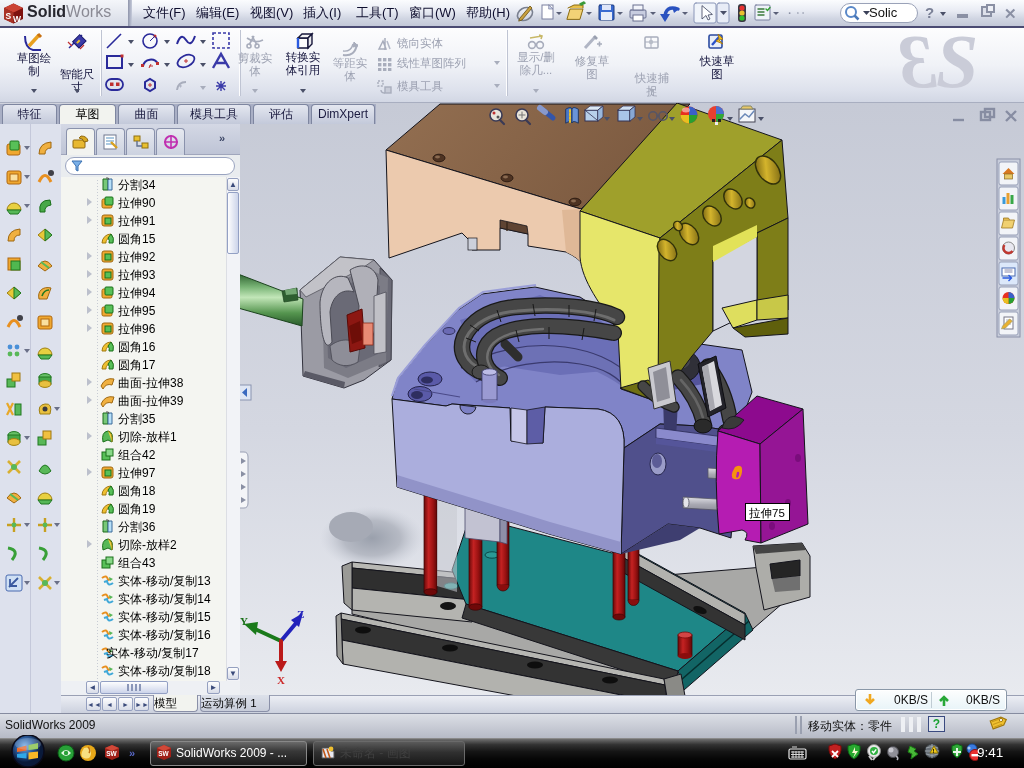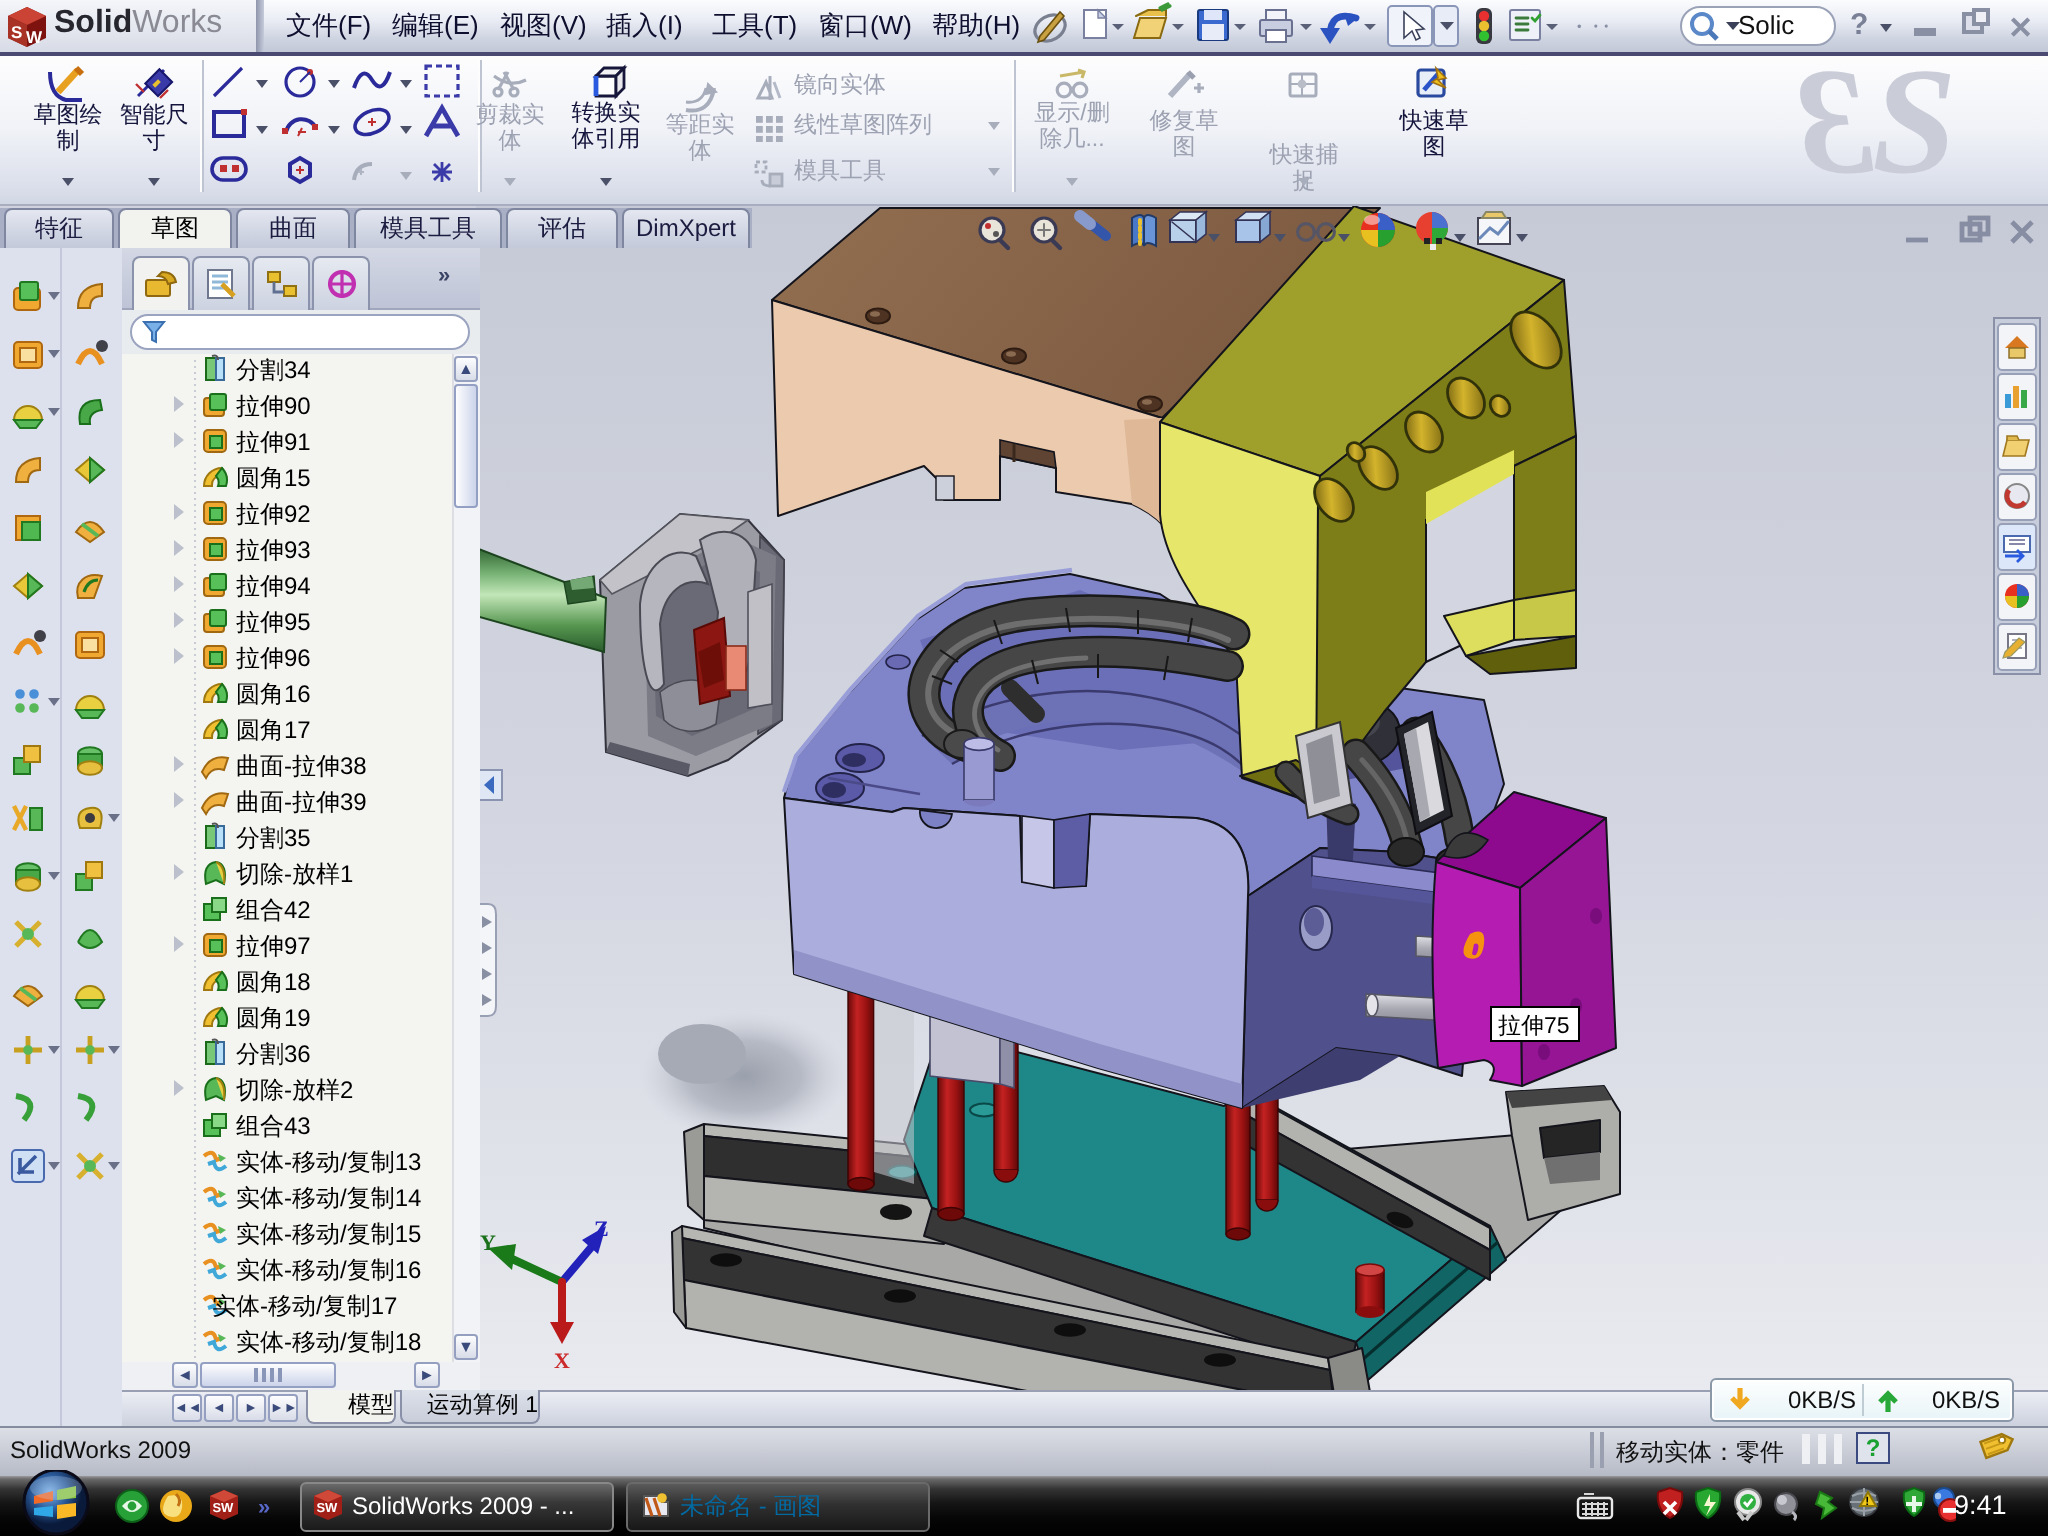--- a/index.html
+++ b/index.html
@@ -9,21 +9,21 @@
 .cbt{position:absolute;font-size:11.5px;color:#14143c;text-align:center;line-height:13px;white-space:nowrap}
 .gray{color:#9da2b2}
 .vsep{position:absolute;top:30px;height:66px;width:1px;background:#bfc4d3;box-shadow:-1px 0 0 #fdfdfe}
 .dd{position:absolute;width:0;height:0;border-left:3px solid transparent;border-right:3px solid transparent;border-top:4px solid #4a5068}
 .ddg{border-top-color:#a8adbc}
 .tab{position:absolute;top:104px;height:20px;z-index:6;border:1px solid #7e86a0;border-bottom:none;border-radius:4px 4px 0 0;background:linear-gradient(#e4e7f0,#c3c9da);font-size:12px;color:#1c1c40;text-align:center;line-height:19px}
 .tabact{background:#f2f3ef;color:#000}
 .trow{position:absolute;height:18px;font-size:12px;color:#000;white-space:nowrap}
 .exp{position:absolute;width:0;height:0;border-top:4px solid transparent;border-bottom:4px solid transparent;border-left:5px solid #bcc0cc}
 .sbtn{position:absolute;background:linear-gradient(#fdfdfe,#d8dce8);border:1px solid #95a0c0;border-radius:2px;font-size:8px;color:#3a4a7a;text-align:center}
-.mtab{position:absolute;top:695px;height:17px;font-size:11.5px;text-align:right;line-height:16px;border:1px solid #8a90a8;border-top:none;border-radius:0 0 4px 4px}
+.mtab{position:absolute;top:695px;height:17px;font-size:11.5px;text-align:left;line-height:16px;border:1px solid #8a90a8;border-top:none;border-radius:0 0 4px 4px}
 .tbtn{position:absolute;top:741px;height:25px;background:linear-gradient(#5a5a5a,#303030 45%,#181818);border:1px solid #6a6a6a;border-radius:3px;color:#fff;font-size:12px;line-height:23px;white-space:nowrap;overflow:hidden}
 </style></head>
 <body>
 <div id="root">
 <div class="abs" style="left:0;top:0;width:1024px;height:26px;background:linear-gradient(#fbfcfe,#e9ecf4 40%,#d0d5e2 72%,#c3c8d8)"></div>
 <div class="abs" style="left:0;top:26px;width:1024px;height:2px;background:#4a4a72"></div>
 <div class="abs" style="left:0;top:0;width:128px;height:26px;background:linear-gradient(#f4f6fa,#d7dbe6)"></div>
 <div class="abs" style="left:128px;top:0;width:4px;height:26px;background:linear-gradient(90deg,#8f95ab,#c6cbdb)"></div>
 <div class="abs" style="left:3px;top:3px"><svg width="21" height="21" viewBox="0 0 21 21">
 <polygon points="10.5,0.5 20,5 20,16 10.5,20.5 1,16 1,5" fill="#7e120f"></polygon>
@@ -109,21 +109,21 @@
         <path d="M15,2 l3,3" stroke="#c87010" stroke-width="3"></path>
       </svg></div>
 <div class="cbt" style="left:4px;top:52px;width:60px">草图绘<br>制</div>
 <div class="dd" style="position:absolute;left:31px;top:89px"></div>
 <div class="abs" style="left:57px;top:32px;width:40px;height:20px;text-align:center"><svg width="22" height="20" viewBox="0 0 22 20">
         <path d="M3,16 L16,3" stroke="#2a2a9a" stroke-width="1.5"></path>
         <rect x="8" y="5" width="10" height="9" fill="#3a3aa8" transform="rotate(-45 13 9)" stroke="#16166a"></rect>
         <path d="M10,9 l4,0" stroke="#e8c030" stroke-width="2" transform="rotate(-45 13 9)"></path>
         <path d="M2,10 l4,4 M14,17 l4,-4" stroke="#c03030" stroke-width="1.2" fill="none"></path>
       </svg></div>
-<div class="cbt" style="left:47px;top:52px;width:60px">智能尺<br>寸</div>
+<div class="cbt" style="left:47px;top:68px;width:60px">智能尺<br>寸</div>
 <div class="dd" style="position:absolute;left:74px;top:89px"></div>
 <div class="vsep" style="left:101px"></div>
 <div class="abs" style="left:103px;top:30px"><svg width="132" height="68" viewBox="0 0 132 68">
 <g fill="none" stroke="#2a2a9a" stroke-width="1.6">
 <path d="M4,18 L18,4"></path>
 <circle cx="47" cy="11" r="7"></circle>
           <circle cx="52" cy="6" r="1.5" fill="#c03030" stroke="none"></circle>
           <path d="M47,11 l5,-5" stroke-width="1"></path>
 <path d="M74,14 q4,-12 9,-4 t9,-4" stroke-width="2"></path>
 <rect x="110" y="3" width="16" height="15" stroke-dasharray="3,2" stroke="#3a3aa8"></rect>
@@ -987,21 +987,21 @@
       <polygon points="8,0 15,3 8,6 1,3" fill="#d04838"></polygon>
       <text x="2.2" y="11" font-size="6.5" font-weight="bold" fill="#fff">SW</text>
     </svg>
 <div class="abs" style="left:176px;top:742px;color:#fff;font-size:12px;line-height:23px">SolidWorks 2009 - ...</div>
 <div class="tbtn" style="left:313px;width:152px"></div>
 <svg class="abs" style="left:320px;top:745px" width="16" height="16" viewBox="0 0 16 16">
       <path d="M2,3 h9 v3 h3 v7 h-12 z" fill="#e8e8f0" stroke="#555"></path>
       <path d="M3,4 l3,9 M7,4 l3,9" stroke="#c05818" stroke-width="1.6"></path>
       <circle cx="11" cy="4" r="2.4" fill="#f0c030"></circle>
     </svg>
-<div class="abs" style="left:340px;top:742px;color:#0369a1;font-size:12px;line-height:23px">未命名 - 画图</div>
+<div class="abs" style="left:340px;top:742px;color:#404040;font-size:12px;line-height:23px">未命名 - 画图</div>
 <svg class="abs" style="left:788px;top:745px" width="20" height="16">
       <rect x="1" y="4" width="17" height="10" rx="1.5" fill="none" stroke="#e8e8e8" stroke-width="1.2"></rect>
       <path d="M3,7 h13 M3,9.5 h13 M3,12 h13" stroke="#d8d8d8" stroke-width="1"></path>
       <path d="M5,6 v7 M8,6 v7 M11,6 v7 M14,6 v7" stroke="#d8d8d8" stroke-width="1"></path>
       <path d="M4,2 h5" stroke="#d8d8d8"></path>
     </svg>
 <svg class="abs" style="left:826px;top:743px" width="152" height="20" viewBox="0 0 152 20">
 <path d="M3,3 q6,-2 6,-2 q0,0 6,2 q1,9 -6,13 q-7,-4 -6,-13" fill="#c02020" stroke="#7a0a0a"></path>
       <path d="M6,8 l6,6 m0,-6 l-6,6" stroke="#fff" stroke-width="1.8"></path>
 <path d="M22,3 q6,-2 6,-2 q0,0 6,2 q1,9 -6,13 q-7,-4 -6,-13" fill="#28a830" stroke="#0a6a14"></path>

